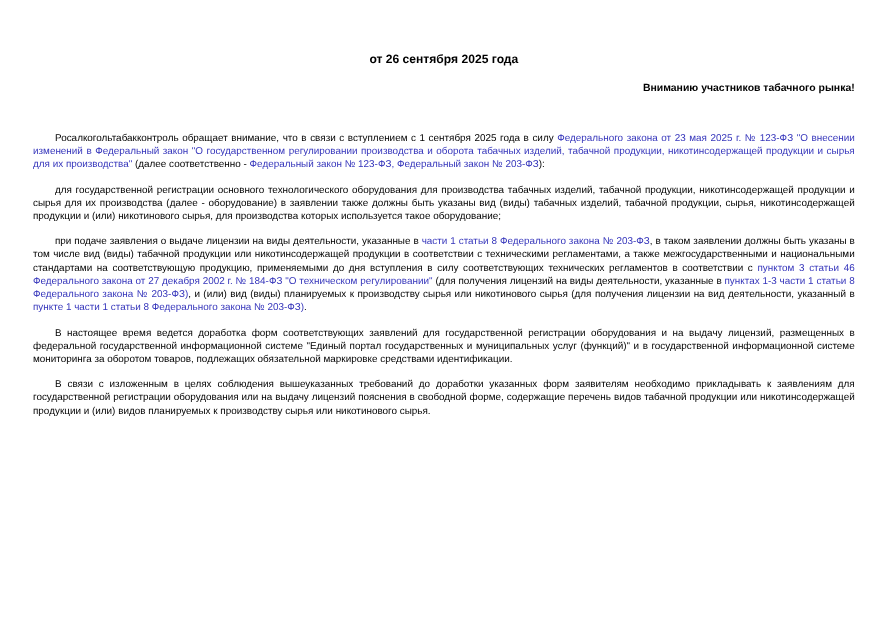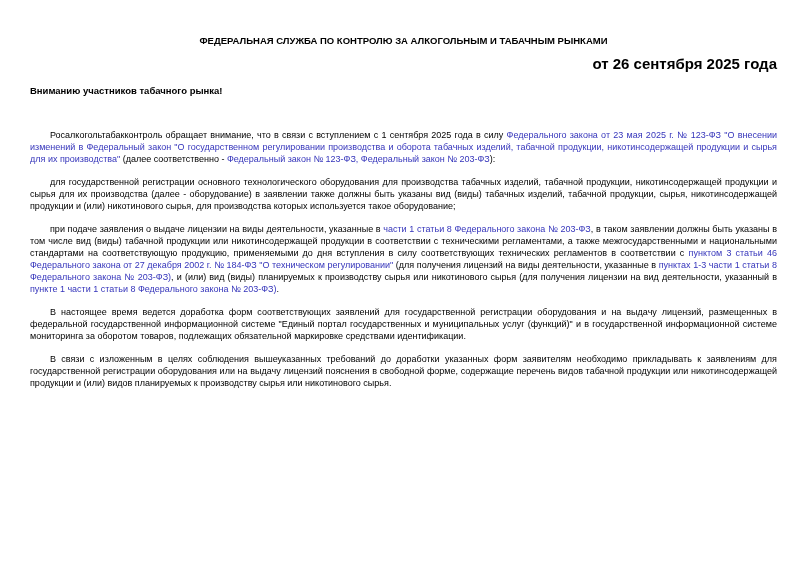--- a/index.html
+++ b/index.html
@@ -9,25 +9,25 @@
     background:#ffffff;
     font-family:"Liberation Sans",sans-serif;
     color:#000000;
     overflow:hidden;
   }
   .doc{padding:36px 30px 0 30px;}
   .doc-title{
     text-align:center;font-weight:bold;font-size:9.5px;line-height:10px;
   }
   .doc-date{
-    text-align:right;font-weight:bold;font-size:15px;line-height:10px;
+    text-align:center;font-weight:bold;font-size:11px;line-height:10px;
     margin-top:13px;
   }
   .doc-attention{
-    text-align:left;font-weight:bold;font-size:9.5px;line-height:10px;
+    text-align:right;font-weight:bold;font-size:9.5px;line-height:10px;
     margin-top:17px;
   }
   .doc-body{
     margin-top:33px;
     font-size:9px;line-height:12px;
   }
   p.para{
     margin:0 0 11px 0;
     text-align:justify;
     text-indent:20px;
@@ -35,21 +35,20 @@
   .doc-link{
     color:#3535bb;
     cursor:pointer;
   }
 </style>
 </head>
 <body>
 
 <div class="page">
   <div class="doc">
-    <div class="doc-title">ФЕДЕРАЛЬНАЯ СЛУЖБА ПО КОНТРОЛЮ ЗА АЛКОГОЛЬНЫМ И ТАБАЧНЫМ РЫНКАМИ</div>
     <div class="doc-date">от 26 сентября 2025 года</div>
     <div class="doc-attention">Вниманию участников табачного рынка!</div>
     <div class="doc-body" id="doc-body">
         <p class="para"><span>Росалкогольтабакконтроль обращает внимание, что в связи с вступлением с 1 сентября 2025 года в силу </span><span class="doc-link">Федерального закона от 23 мая 2025 г. № 123-ФЗ "О внесении изменений в Федеральный закон "О государственном регулировании производства и оборота табачных изделий, табачной продукции, никотинсодержащей продукции и сырья для их производства"</span><span> (далее соответственно - </span><span class="doc-link">Федеральный закон № 123-ФЗ, Федеральный закон № 203-ФЗ</span><span>):</span></p>
         <p class="para"><span>для государственной регистрации основного технологического оборудования для производства табачных изделий, табачной продукции, никотинсодержащей продукции и сырья для их производства (далее - оборудование) в заявлении также должны быть указаны вид (виды) табачных изделий, табачной продукции, сырья, никотинсодержащей продукции и (или) никотинового сырья, для производства которых используется такое оборудование;</span></p>
         <p class="para"><span>при подаче заявления о выдаче лицензии на виды деятельности, указанные в </span><span class="doc-link">части 1 статьи 8 Федерального закона № 203-ФЗ</span><span>, в таком заявлении должны быть указаны в том числе вид (виды) табачной продукции или никотинсодержащей продукции в соответствии с техническими регламентами, а также межгосударственными и национальными стандартами на соответствующую продукцию, применяемыми до дня вступления в силу соответствующих технических регламентов в соответствии с </span><span class="doc-link">пунктом 3 статьи 46 Федерального закона от 27 декабря 2002 г. № 184-ФЗ "О техническом регулировании"</span><span> (для получения лицензий на виды деятельности, указанные в </span><span class="doc-link">пунктах 1-3 части 1 статьи 8 Федерального закона № 203-ФЗ)</span><span>, и (или) вид (виды) планируемых к производству сырья или никотинового сырья (для получения лицензии на вид деятельности, указанный в </span><span class="doc-link">пункте 1 части 1 статьи 8 Федерального закона № 203-ФЗ)</span><span>.</span></p>
         <p class="para"><span>В настоящее время ведется доработка форм соответствующих заявлений для государственной регистрации оборудования и на выдачу лицензий, размещенных в федеральной государственной информационной системе "Единый портал государственных и муниципальных услуг (функций)" и в государственной информационной системе мониторинга за оборотом товаров, подлежащих обязательной маркировке средствами идентификации.</span></p>
         <p class="para"><span>В связи с изложенным в целях соблюдения вышеуказанных требований до доработки указанных форм заявителям необходимо прикладывать к заявлениям для государственной регистрации оборудования или на выдачу лицензий пояснения в свободной форме, содержащие перечень видов табачной продукции или никотинсодержащей продукции и (или) видов планируемых к производству сырья или никотинового сырья.</span></p>
       </div>
   </div>

